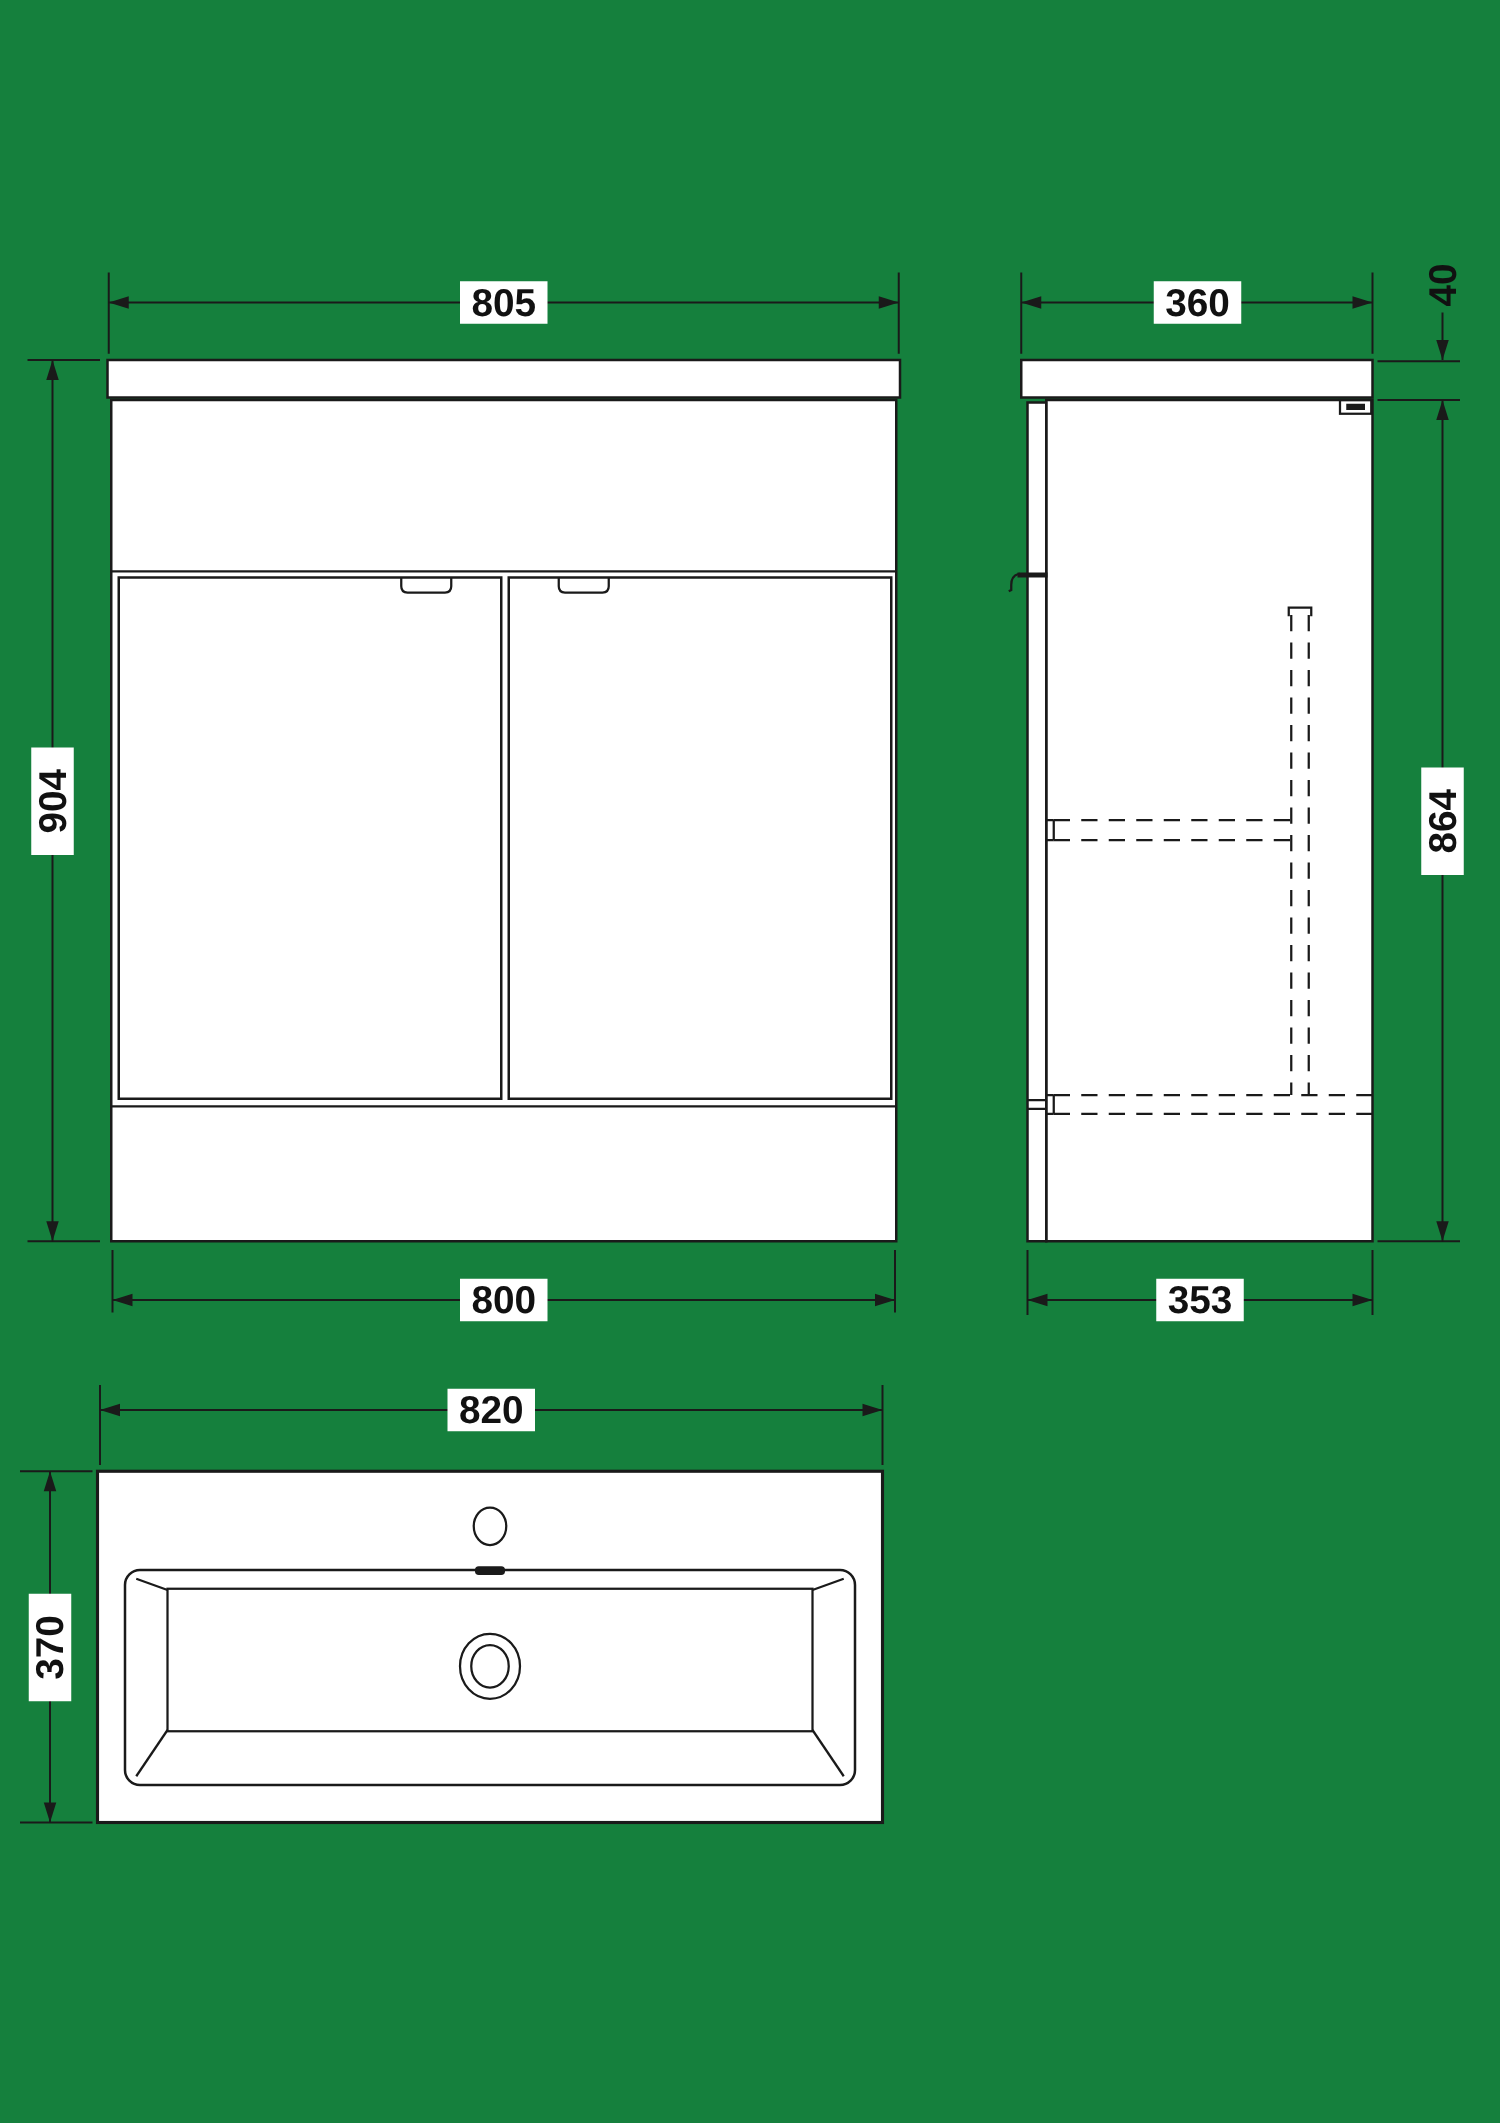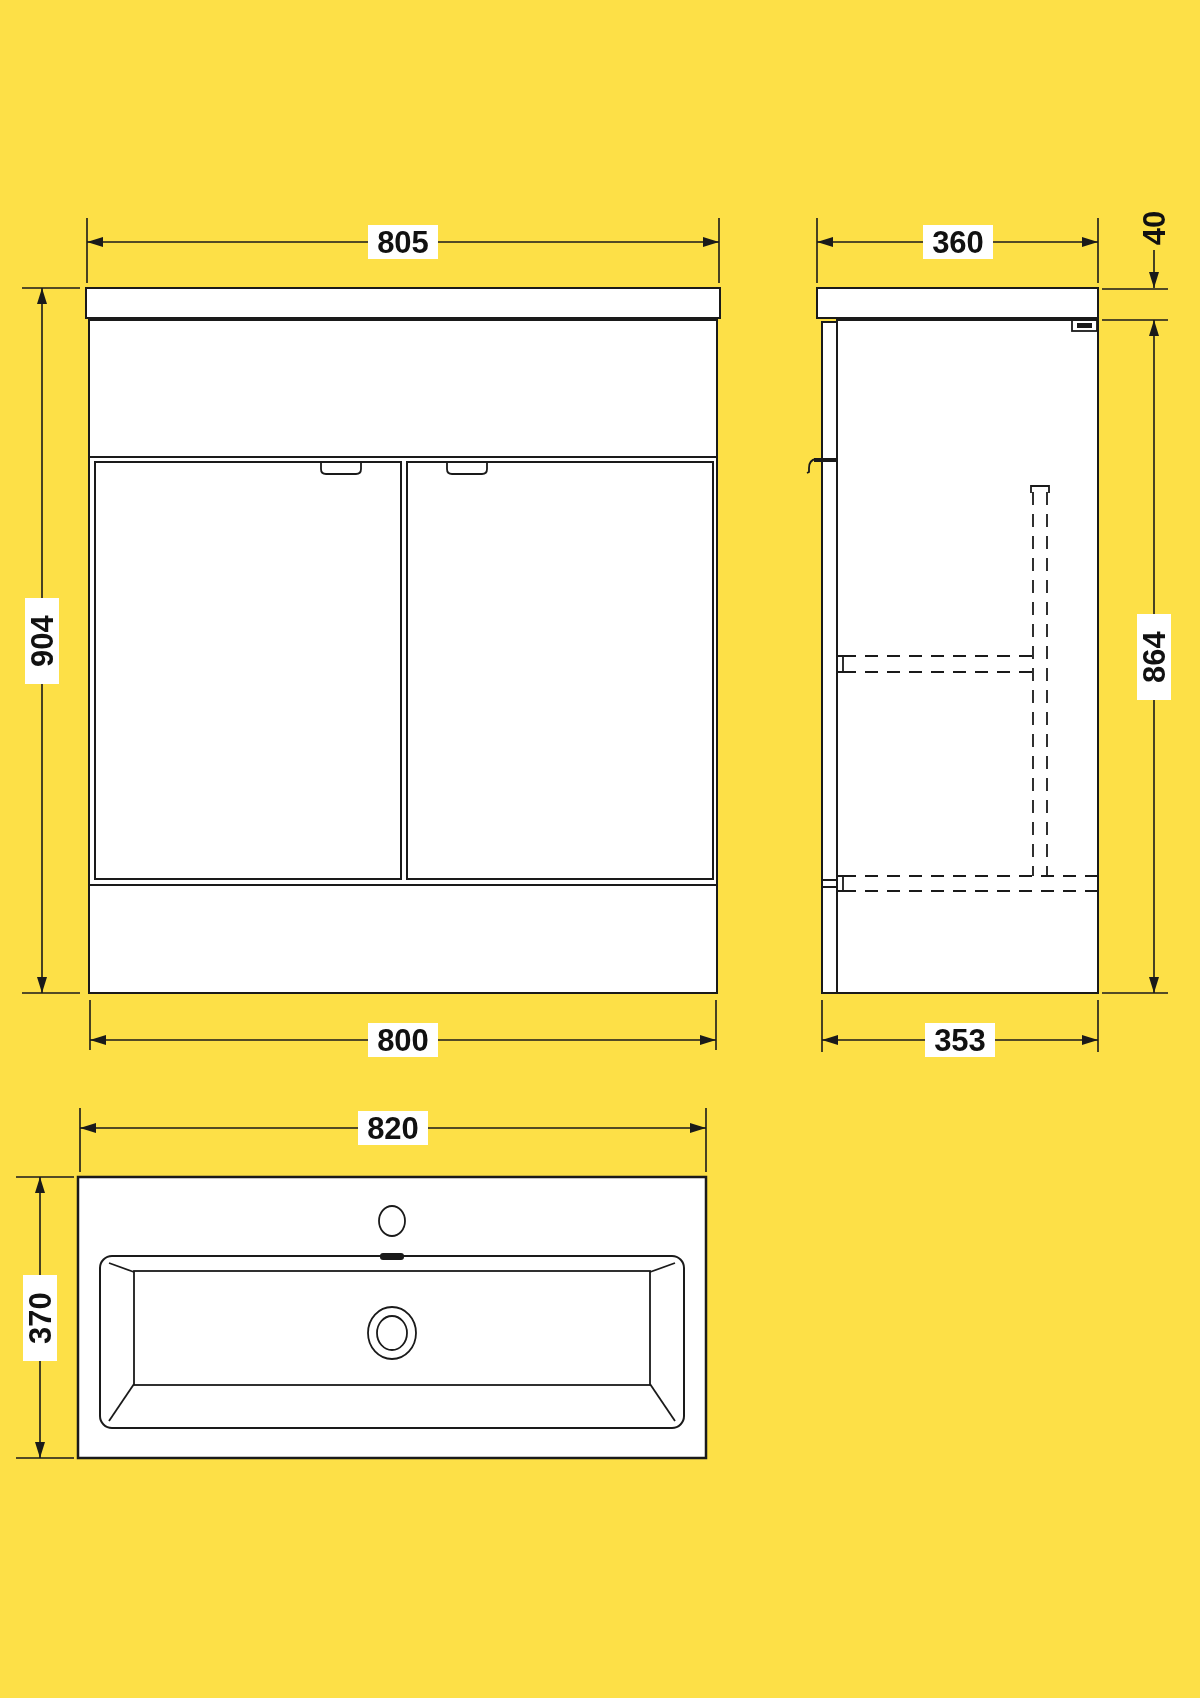--- a/index.html
+++ b/index.html
@@ -1,16 +1,16 @@
 <!DOCTYPE html>
 <html><head>
 <meta charset="utf-8">
 <style>
   html,body{margin:0;padding:0;background:#ffffff;}
-  .canvas{position:relative;width:1200px;height:1698px;background:#fde047;overflow:hidden;}
+  .canvas{position:relative;width:1200px;height:1698px;background:#15803d;overflow:hidden;}
   svg{display:block;}
   .dim-text{font-family:"Liberation Sans","DejaVu Sans",sans-serif;font-weight:bold;font-size:31px;fill:#111111;}
   .outline{fill:#ffffff;stroke:#1a1a1a;stroke-width:2;}
   .outline-thick{fill:#ffffff;stroke:#1a1a1a;stroke-width:2.5;}
   .thin{fill:none;stroke:#1a1a1a;stroke-width:1.8;}
   .dimline{fill:none;stroke:#1a1a1a;stroke-width:1.6;}
   .dashed{fill:none;stroke:#1a1a1a;stroke-width:1.8;stroke-dasharray:13 9;}
   .arrow{fill:#1a1a1a;stroke:none;}
   .mask{fill:#ffffff;stroke:none;}
 </style>

